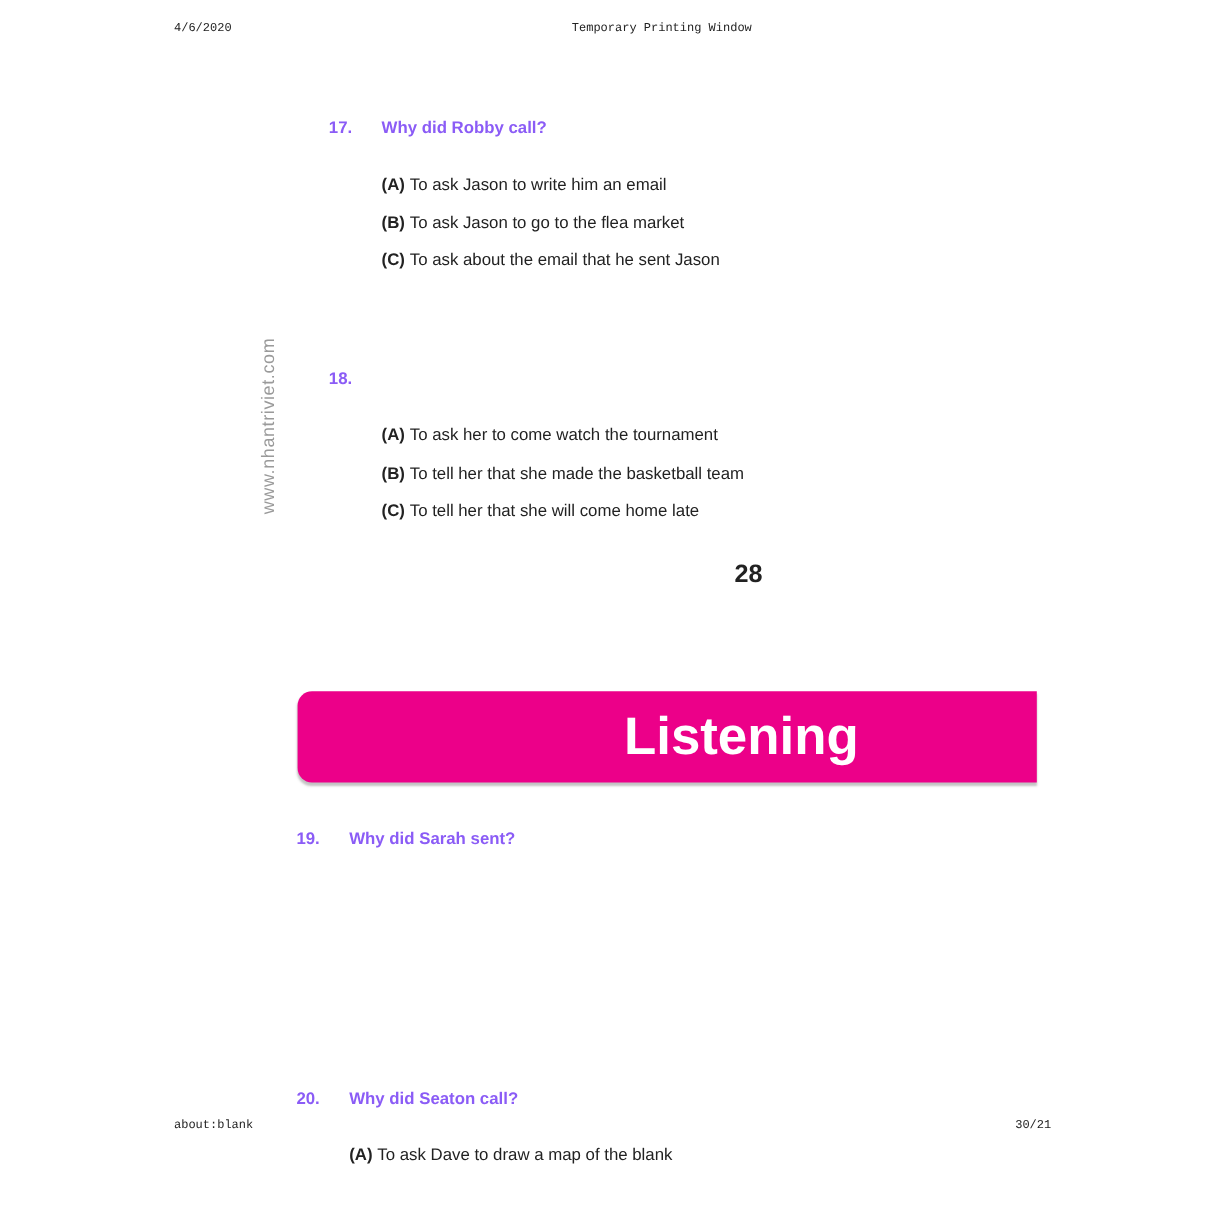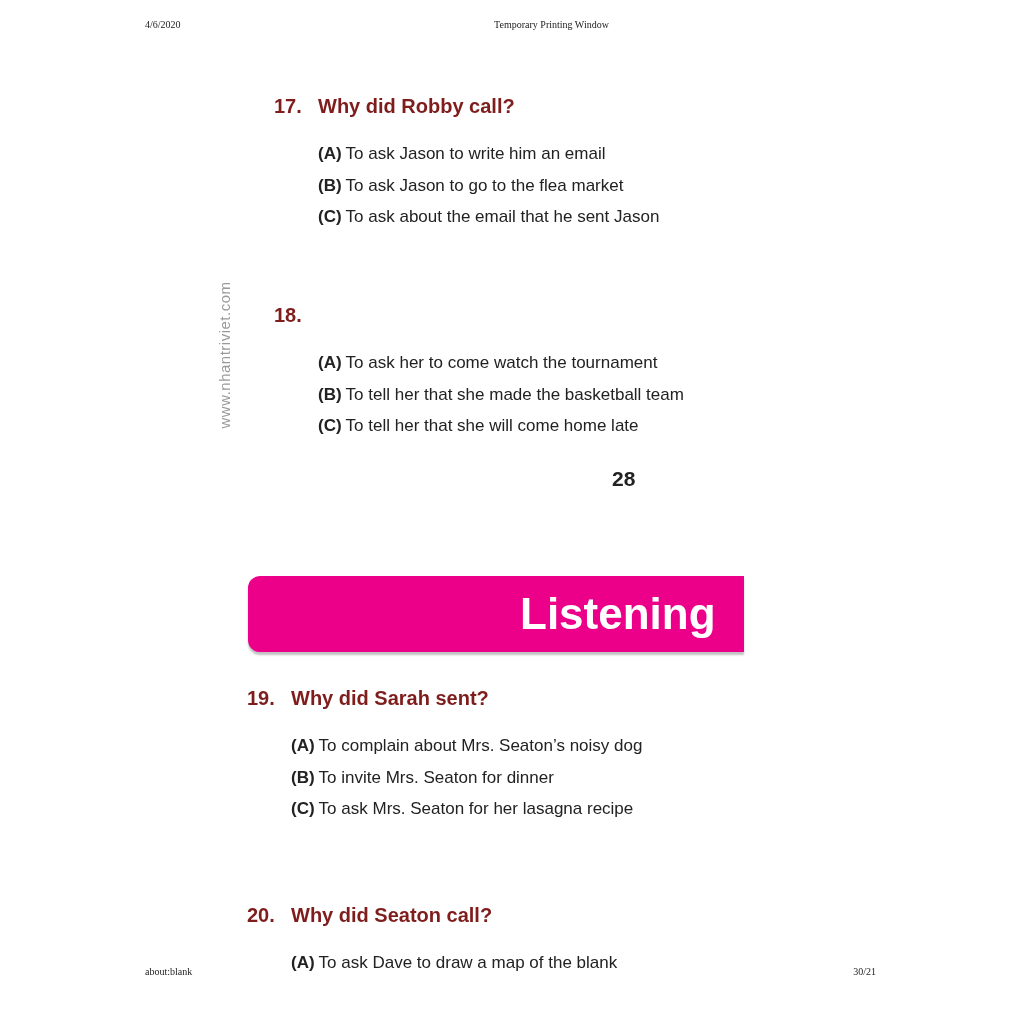--- a/index.html
+++ b/index.html
@@ -2,52 +2,52 @@
 <html><head>
 <meta charset="utf-8">
 <style>
   html, body { margin:0; padding:0; }
   body {
     width:1024px; height:1024px; background:#ffffff; position:relative; overflow:hidden;
     font-family:"Liberation Sans", sans-serif; color:#1a1a1a;
   }
   .print-header, .print-footer {
     position:absolute; left:0; width:1024px; font-size:10px; color:#222;
-    font-family:Liberation Serif, serif;
+    font-family:Liberation Mono, monospace;
   }
   .print-header { top:19px; height:14px; }
-  .print-footer { top:966px; height:14px;text-align:right; }
+  .print-footer { top:933px; height:14px;text-align:right; }
   .ph-left { position:absolute; left:145px; }
   .ph-center { position:absolute; left:0; width:1103px; text-align:center; }
   .pf-left { position:absolute; left:145px; }
   .pf-right { position:absolute; right:148px; }
 
   .watermark {
     position:absolute; left:214px; top:272px; width:20px; height:165px;
     color:#9a9a9a; font-size:15px; letter-spacing:0.5px;
   }
   .watermark span {
     position:absolute; left:50%; top:50%;
     transform:translate(-50%,-50%) rotate(-90deg);
     white-space:nowrap;
   }
 
   .question { position:absolute; }
-  .q-head { display:flex; font-weight:bold; font-size:20px; line-height:24px; color:#7f1d1d;align-items:center; }
+  .q-head { display:flex; font-weight:bold; font-size:14px; line-height:24px; color:#8b5cf6;align-items:center; }
   .q-num { width:44px; }
   .q-options { margin-left:44px; margin-top:20px; }
-  .opt { font-size:17px; line-height:31.5px; white-space:nowrap; color:#222; }
+  .opt { font-size:14px; line-height:31.5px; white-space:nowrap; color:#222; }
   .opt-letter { font-weight:bold; margin-right:4px; }
 
   .page-number {
     position:absolute; left:612px; top:467px; font-size:21px; font-weight:bold; color:#222;
   }
 
   .banner {
-    position:absolute; left:248px; top:576px; width:496px; height:76px;
+    position:absolute; left:248px; top:576px; width:616px; height:76px;
     background:#ec0089; border-radius:12px 0 0 12px;
     box-shadow:0 3px 2px rgba(120,120,120,0.45);
   }
   .banner-title {
     position:absolute; left:272px; top:10px; font-size:44px; font-weight:bold;
     color:#ffffff; letter-spacing:0px; line-height:56px;
   }
 </style>
 </head>
 <body>
@@ -88,25 +88,20 @@
 
 <div class="banner">
   <span class="banner-title">Listening</span>
 </div>
 
 <div class="question" style="left:247px; top:686px;">
   <div class="q-head">
     <span class="q-num">19.</span>
     <span>Why did Sarah sent?</span>
   </div>
-  <div class="q-options">
-    <div class="opt"><span class="opt-letter">(A)</span><span>To complain about Mrs. Seaton’s noisy dog</span></div>
-    <div class="opt"><span class="opt-letter">(B)</span><span>To invite Mrs. Seaton for dinner</span></div>
-    <div class="opt"><span class="opt-letter">(C)</span><span>To ask Mrs. Seaton for her lasagna recipe</span></div>
-  </div>
 </div>
 
 <div style="position:absolute; left:0; top:0; width:836px; height:987px; overflow:hidden;">
   <div class="question" style="left:247px; top:903px;">
     <div class="q-head">
       <span class="q-num">20.</span>
       <span>Why did Seaton call?</span>
     </div>
     <div class="q-options">
       <div class="opt"><span class="opt-letter">(A)</span><span>To ask Dave to draw a map of the blank</span></div>

